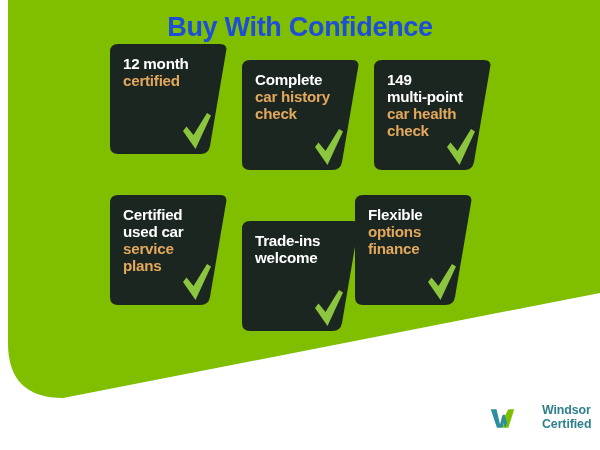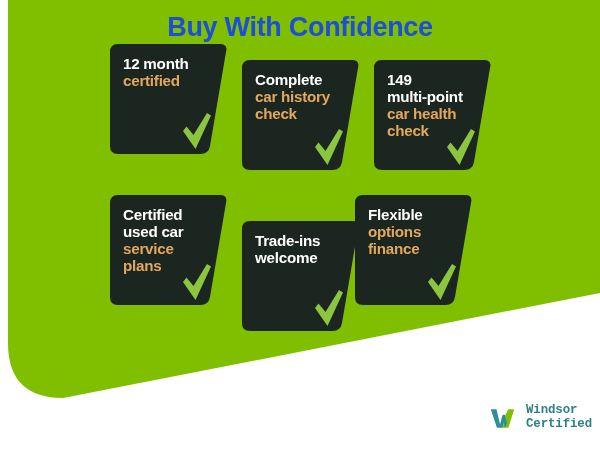--- a/index.html
+++ b/index.html
@@ -66,22 +66,21 @@
     height: 38px;
   }
 
   
   #logo {
     position: absolute;
     left: 489px;
     top: 403px;
     display: flex;
     align-items: center;
-    gap: 7px;
-    font-family: Liberation Mono, monospace;
+    gap: 23px;
   }
   #logo-mark { width: 30px; height: 30px; display: block; }
   #logo-text {
     color: #2d7f8c;
     font-size: 12.4px;
     font-weight: bold;
     line-height: 1.12;
     letter-spacing: -0.1px;
   }
   #logo-text span { display: block; }

